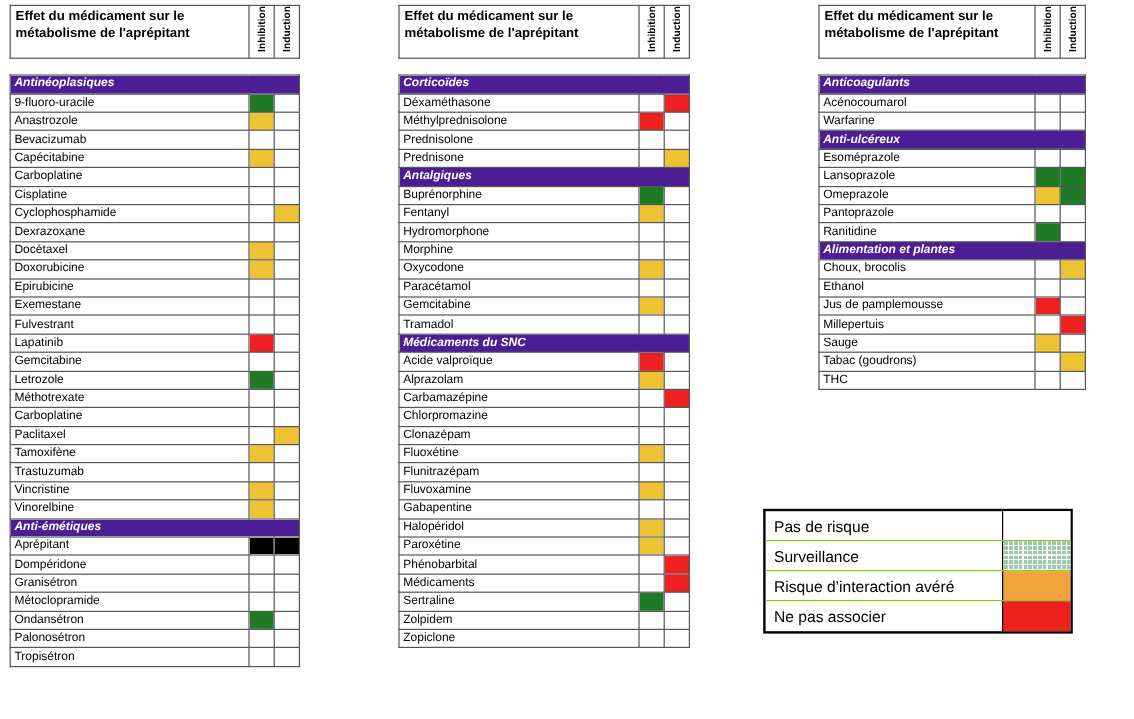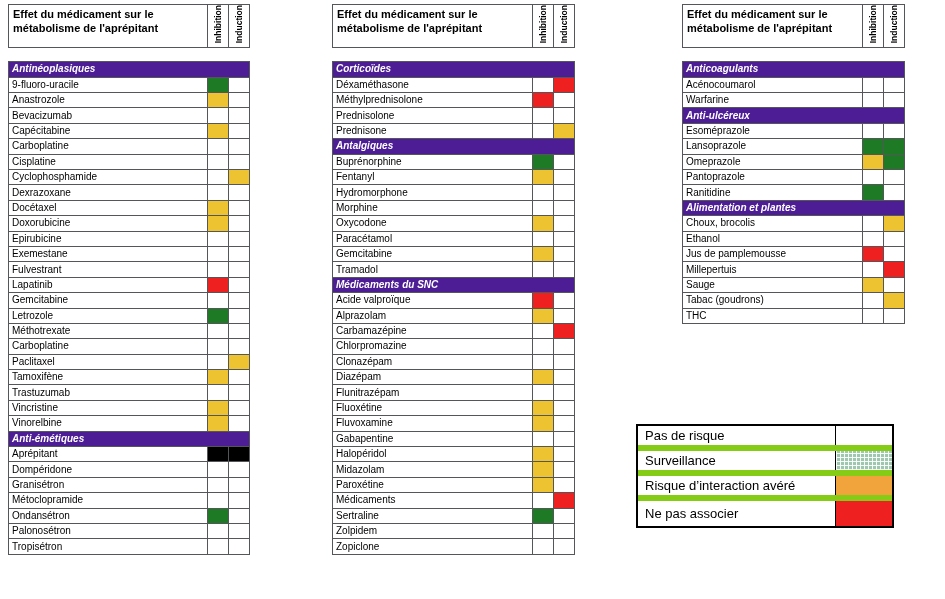--- a/index.html
+++ b/index.html
@@ -35,21 +35,21 @@
   .risk-cell { padding:0; }
   .risk-green  { background:var(--c-green); }
   .risk-yellow { background:var(--c-yellow); }
   .risk-red    { background:var(--c-red); }
   .risk-black  { background:#000; }
 
   .legend {
     position:absolute; left:636px; top:424px; width:258px;
     border:2px solid #000; background:#fff;
   }
-  .legend-row { display:flex; align-items:stretch; height:25px; border-bottom:6px solid #84cc16; }
+  .legend-row { display:flex; align-items:stretch; height:25px; border-bottom:1px solid #84cc16; }
   .legend-row:last-child { border-bottom:none;text-align:right; }
   .legend-label { flex:1; display:flex; align-items:center; padding-left:7px; font-size:13px; }
   .legend-swatch { width:57px; border-left:1px solid #000; }
   .swatch-none { background:#fff; }
   .swatch-green-hatch {
     background-color:var(--c-legend-green);
     background-image:
       repeating-linear-gradient(0deg,  rgba(255,255,255,0.9) 0 1px, transparent 1px 4px),
       repeating-linear-gradient(90deg, rgba(255,255,255,0.9) 0 1px, transparent 1px 4px);
   }
@@ -351,58 +351,53 @@
           <td class="drug-name">Chlorpromazine</td>
           <td class="risk-cell"></td>
           <td class="risk-cell"></td>
         </tr>
         <tr>
           <td class="drug-name">Clonazépam</td>
           <td class="risk-cell"></td>
           <td class="risk-cell"></td>
         </tr>
         <tr>
-          <td class="drug-name">Diazépam</td>
+          <td class="drug-name">Fluoxétine</td>
           <td class="risk-cell risk-yellow"></td>
           <td class="risk-cell"></td>
         </tr>
         <tr>
           <td class="drug-name">Flunitrazépam</td>
           <td class="risk-cell"></td>
           <td class="risk-cell"></td>
         </tr>
         <tr>
-          <td class="drug-name">Fluoxétine</td>
-          <td class="risk-cell risk-yellow"></td>
-          <td class="risk-cell"></td>
-        </tr>
-        <tr>
           <td class="drug-name">Fluvoxamine</td>
           <td class="risk-cell risk-yellow"></td>
           <td class="risk-cell"></td>
         </tr>
         <tr>
           <td class="drug-name">Gabapentine</td>
           <td class="risk-cell"></td>
           <td class="risk-cell"></td>
         </tr>
         <tr>
           <td class="drug-name">Halopéridol</td>
           <td class="risk-cell risk-yellow"></td>
           <td class="risk-cell"></td>
         </tr>
         <tr>
-          <td class="drug-name">Midazolam</td>
-          <td class="risk-cell risk-yellow"></td>
-          <td class="risk-cell"></td>
-        </tr>
-        <tr>
           <td class="drug-name">Paroxétine</td>
           <td class="risk-cell risk-yellow"></td>
           <td class="risk-cell"></td>
+        </tr>
+        <tr>
+          <td class="drug-name">Phénobarbital</td>
+          <td class="risk-cell"></td>
+          <td class="risk-cell risk-red"></td>
         </tr>
         <tr>
           <td class="drug-name">Médicaments</td>
           <td class="risk-cell"></td>
           <td class="risk-cell risk-red"></td>
         </tr>
         <tr>
           <td class="drug-name">Sertraline</td>
           <td class="risk-cell risk-green"></td>
           <td class="risk-cell"></td>

